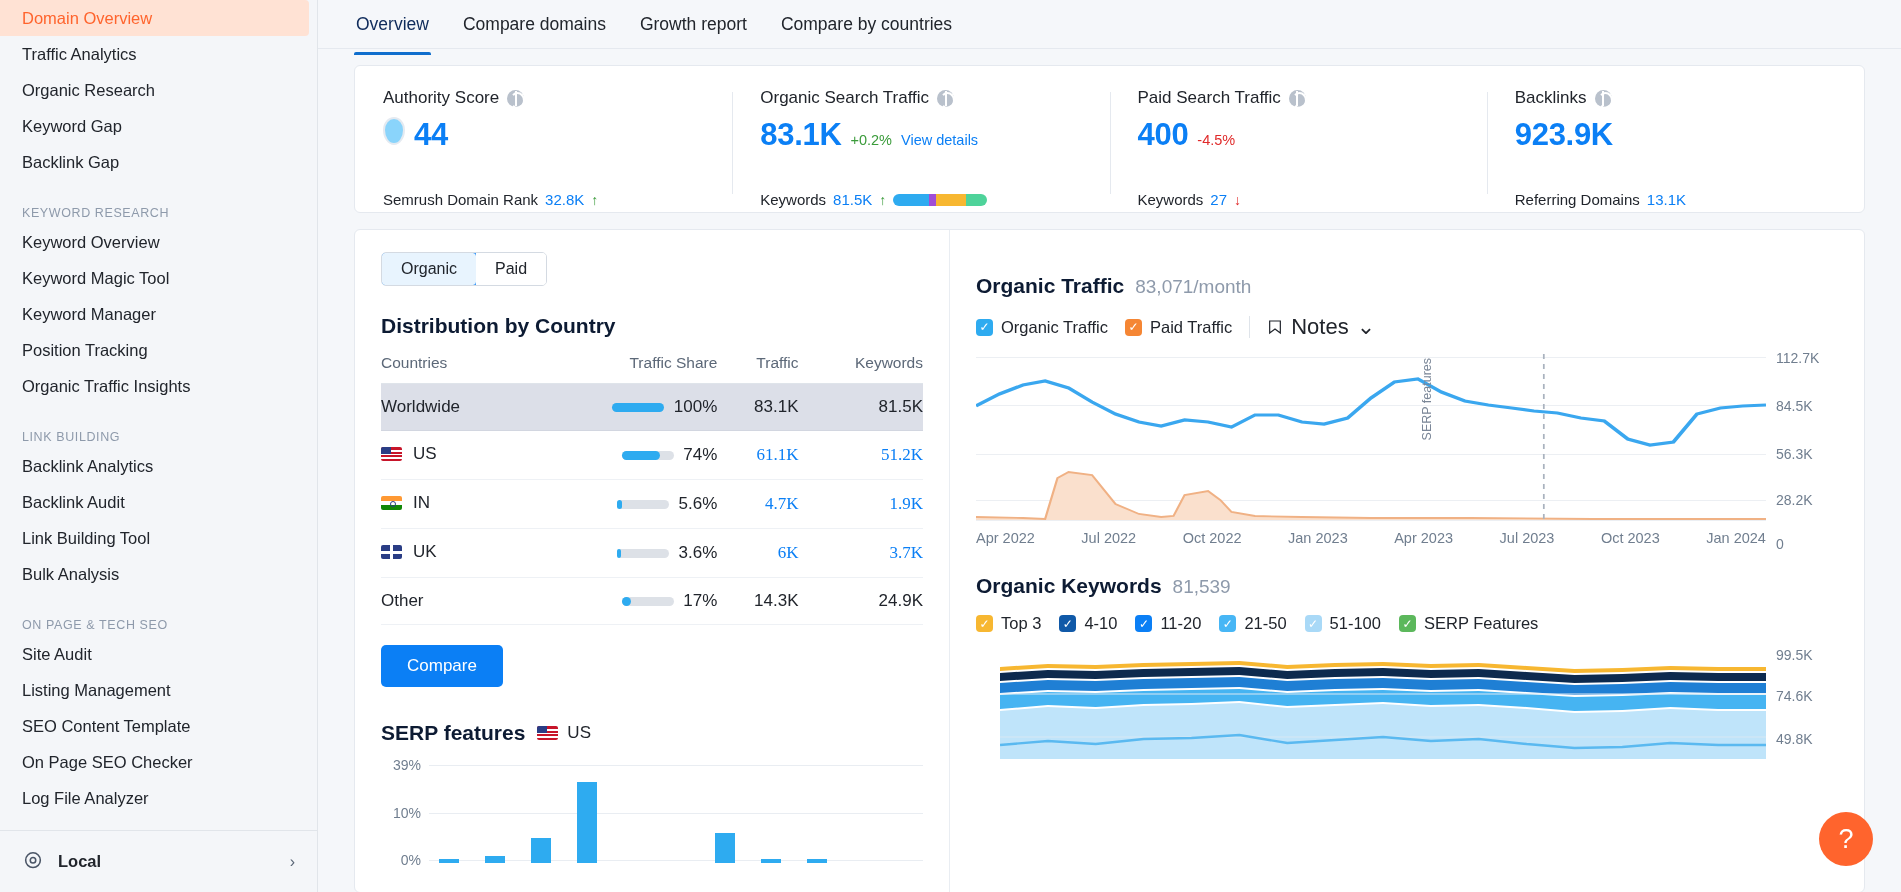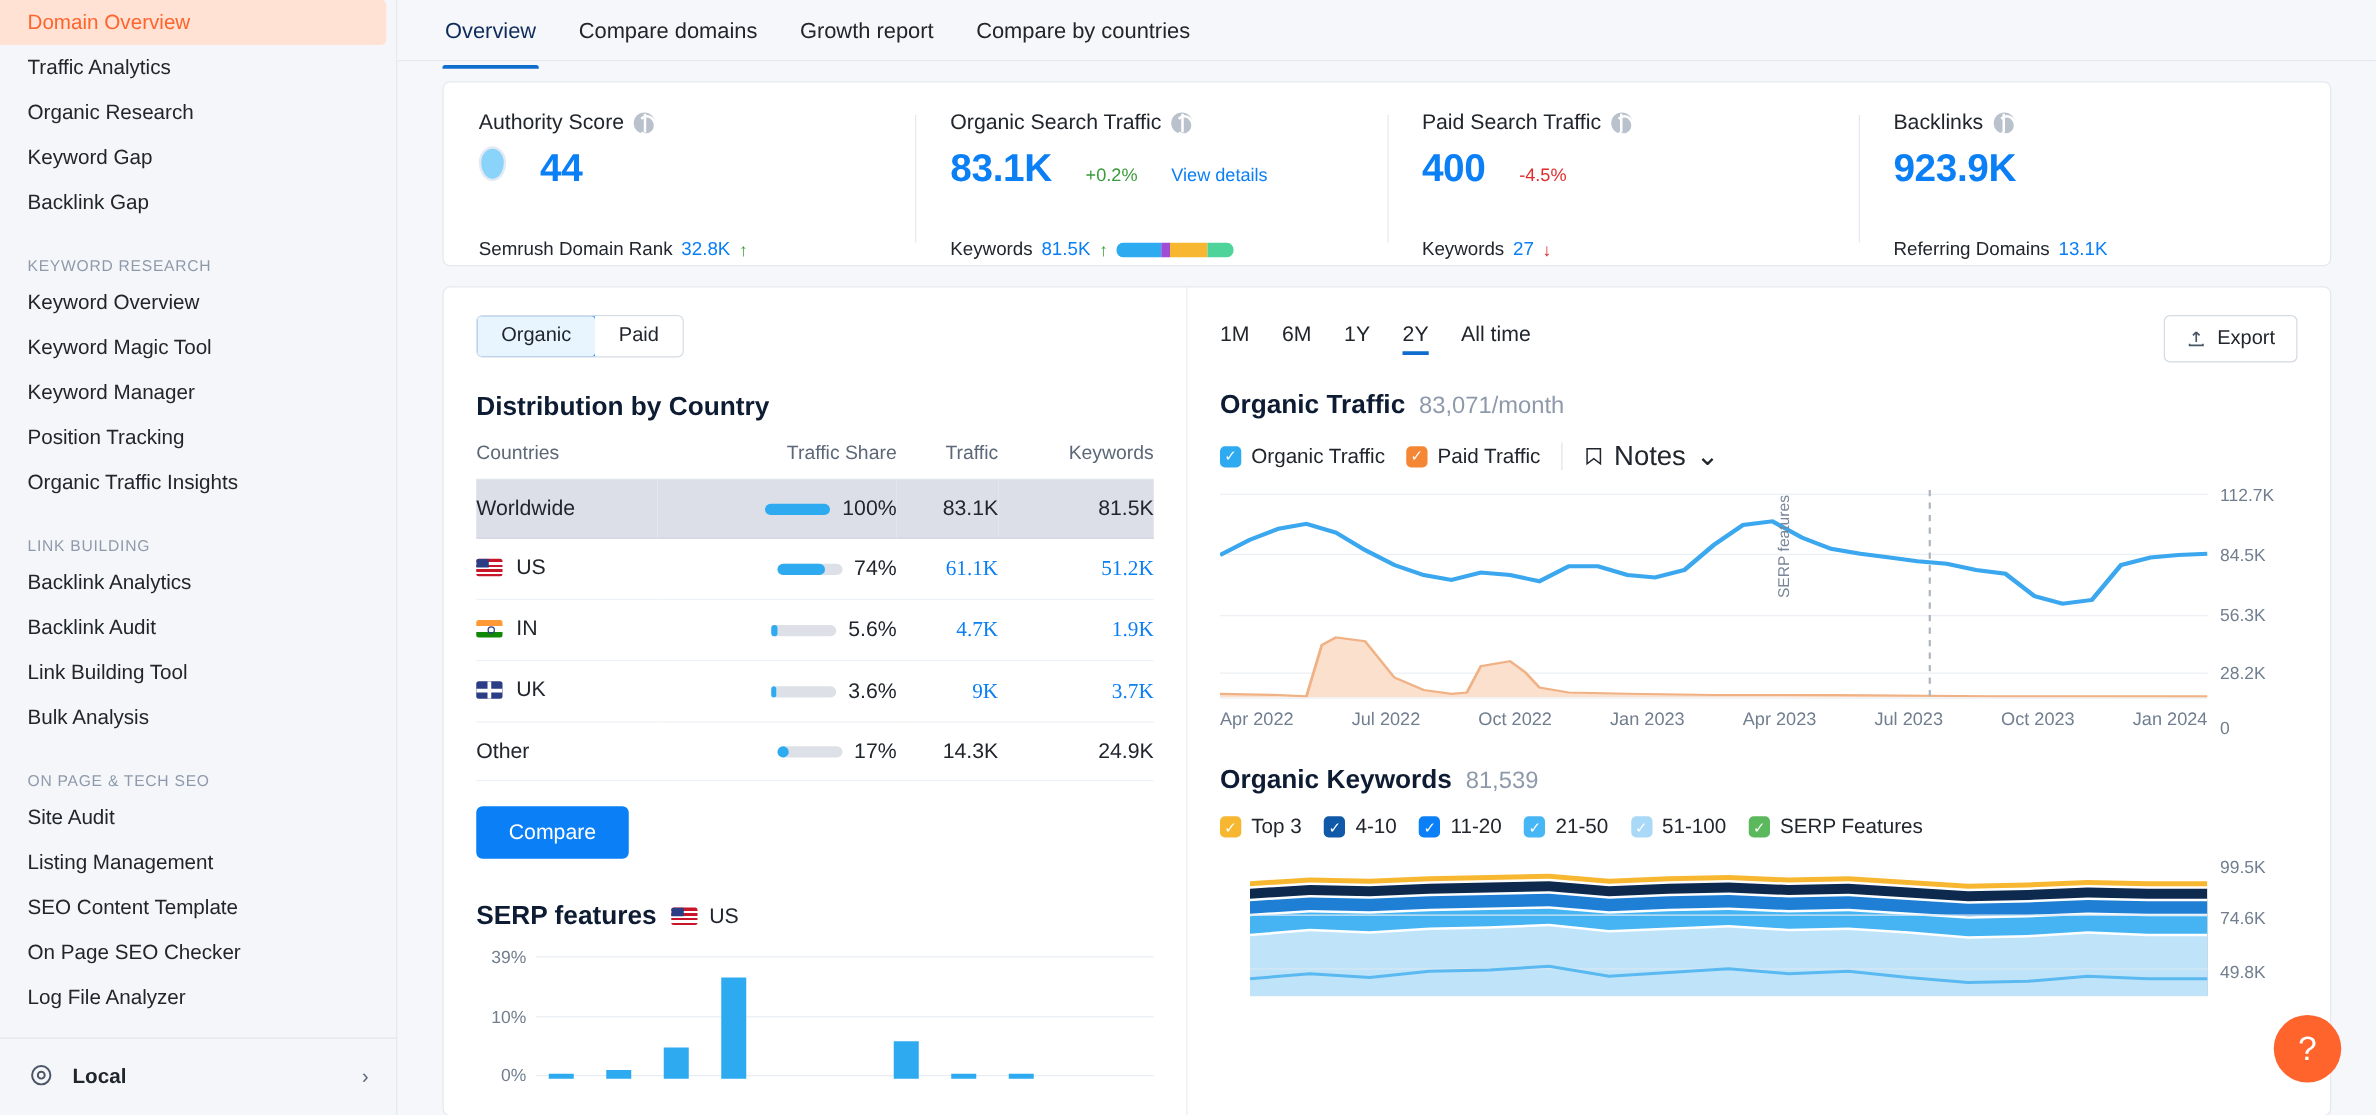--- a/index.html
+++ b/index.html
@@ -74,21 +74,21 @@
   }
   .kpi {
     flex: 1 1 0; padding: 0 28px; position: relative;
     display: flex; flex-direction: column;
   }
   .kpi + .kpi::before {
     content: ""; position: absolute; left: 0; top: 4px; bottom: 18px;
     width: 1px; background: #e5e9ef;
   }
   .kpi-head { display: flex; align-items: center; gap: 8px; font-size: 17px; color: #21252c; }
-  .kpi-val-row { display: flex; align-items: baseline; gap: 27px; margin-top: 9px; }
+  .kpi-val-row { display: flex; align-items: baseline; gap: 9px; margin-top: 9px; }
   .kpi-val { font-size: 31px; font-weight: bold; color: #0b7ff5; letter-spacing: -.3px; }
   .kpi-delta { font-size: 14.5px; }
   .kpi-delta.up { color: #3a9b3a; }
   .kpi-delta.down { color: #e02a2a; }
   .kpi-link { font-size: 14.5px; color: #0b7ff5; cursor: pointer; }
   .kpi-foot { margin-top: auto; padding-bottom: 4px; display: flex; align-items: center; gap: 7px; font-size: 15px; color: #21252c; }
   .kpi-foot .num { color: #0b7ff5; }
   .arrow-up { color: #3a9b3a; font-size: 14px; }
   .arrow-down { color: #e02a2a; font-size: 14px; }
   .as-gauge {
@@ -440,21 +440,21 @@
                 <td><span class="sbar"><i style="width:9%"></i></span> &nbsp;<span>5.6%</span></td>
                 <td><a>4.7K</a></td>
                 <td><a>1.9K</a></td>
               </tr>
               <tr>
                 <td class="l"><span class="cflag">
                       <span class="flag flag-uk"></span>
                       <span>UK</span>
                     </span></td>
                 <td><span class="sbar"><i style="width:8%"></i></span> &nbsp;<span>3.6%</span></td>
-                <td><a>9K</a></td>
+                <td><a>6K</a></td>
                 <td><a>3.7K</a></td>
               </tr>
               <tr>
                 <td class="l"><span class="cflag">
                       <span>Other</span>
                     </span></td>
                 <td><span class="sbar"><i style="width:17%"></i></span> &nbsp;<span>17%</span></td>
                 <td>14.3K</td>
                 <td>24.9K</td>
               </tr>
@@ -490,35 +490,20 @@
                   <i style="height:0%"></i>
                   <i style="height:29%"></i>
                   <i style="height:4%"></i>
                   <i style="height:4%"></i>
               </div>
             </div>
           </div>
         </div>
 
         <div class="panel-right">
-          <div class="per-row">
-            <span class="per">1M</span>
-            <span class="per">6M</span>
-            <span class="per">1Y</span>
-            <span class="per on">2Y</span>
-            <span class="per">All time</span>
-            <button class="export-btn">
-              <span>
-                <svg width="16" height="16" viewBox="0 0 24 24" fill="none" stroke="#4a5566" stroke-width="2">
-                  <path d="M12 16V4M12 4l-4 4M12 4l4 4M4 18v2h16v-2"></path>
-                </svg>
-              </span>
-              <span>Export</span>
-            </button>
-          </div>
 
           <div class="ch-title">
             <b>Organic Traffic</b>
             <span>83,071/month</span>
           </div>
 
           <div class="legend">
             <span class="lg">
               <span class="cb" style="background:#2eabf0">✓</span>
               <span>Organic Traffic</span>

